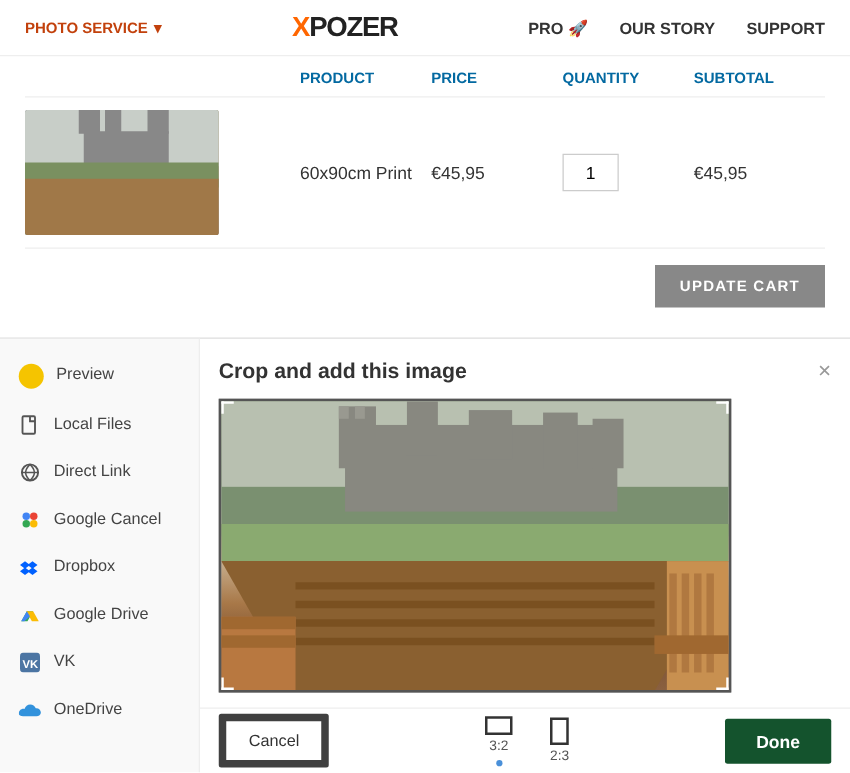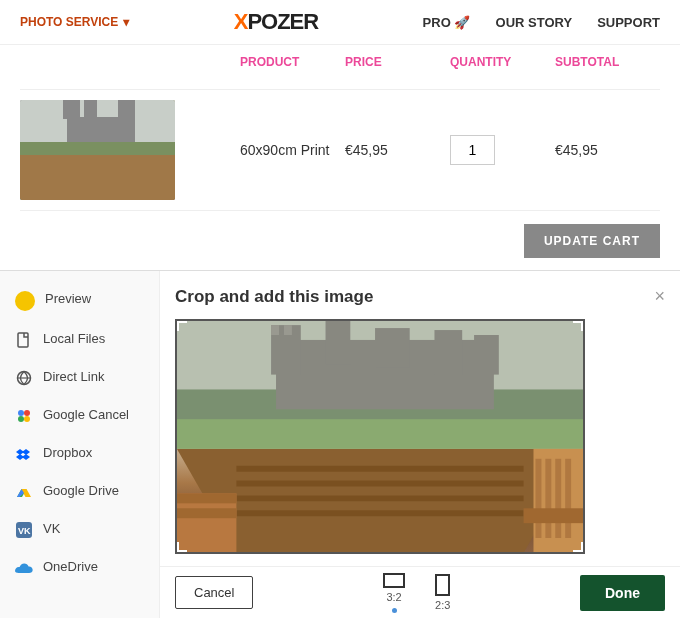--- a/index.html
+++ b/index.html
@@ -12,21 +12,21 @@
       height: 45px;
     }
     .header-left { display: flex; align-items: center; gap: 5px; font-size: 12px; color: #c2410c; font-weight: bold; }
     .header-logo { font-size: 22px; font-weight: 900; color: #222; letter-spacing: -1px; }
     .logo-x { color: #ff6600; }
     .header-nav { display: flex; gap: 25px; font-size: 13px; color: #333; font-weight: 600; }
     .nav-pro { display: flex; align-items: center; gap: 3px; }
 
     
     .cart-section { padding: 10px 20px 5px; }
-    .cart-header { display: grid; grid-template-columns: 220px 1fr 1fr 1fr 1fr; font-size: 12px; color: #ec4899; font-weight: 600; border-bottom: 1px solid #eee; padding-bottom: 20px; text-transform: uppercase; }
+    .cart-header { display: grid; grid-template-columns: 220px 1fr 1fr 1fr 1fr; font-size: 12px; color: #0369a1; font-weight: 600; border-bottom: 1px solid #eee; padding-bottom: 8px; text-transform: uppercase; }
     .cart-row { display: grid; grid-template-columns: 220px 1fr 1fr 1fr 1fr; align-items: center; padding: 10px 0; border-bottom: 1px solid #eee; }
     .product-thumb { width: 155px; height: 100px; background: #c8c8c8; overflow: hidden; border-radius: 2px; }
     .product-thumb-inner { width: 100%; height: 100%; background: linear-gradient(135deg, #8a8a8a 0%, #6d8a6d 40%, #a8956a 70%, #7a5a3a 100%); position: relative; }
     .qty-input { width: 45px; height: 30px; border: 1px solid #ccc; text-align: center; font-size: 14px; }
     .update-btn-wrap { display: flex; justify-content: flex-end; padding: 8px 20px 5px; }
     .update-btn { background: #888; color: #fff; border: none; padding: 10px 20px; font-size: 12px; font-weight: 700; letter-spacing: 1px; cursor: pointer; }
 
     
     .modal-overlay { position: absolute; top: 270px; left: 0; width: 680px; height: 348px; background: #fff; display: flex; border-top: 1px solid #ddd; }
 
@@ -59,21 +59,21 @@
     .crop-handle.br { bottom: 0; right: 0; border-left: none; border-top: none; }
 
     
     .modal-footer { display: flex; align-items: center; justify-content: space-between; padding: 10px 15px; border-top: 1px solid #eee; position: absolute; bottom: 0; left: 160px; right: 0; background: #fff; height: 52px; }
     .footer-left { display: flex; align-items: center; }
     .footer-center { display: flex; align-items: center; gap: 30px; }
     .ratio-option { display: flex; flex-direction: column; align-items: center; gap: 3px; cursor: pointer; }
     .ratio-icon { width: 22px; height: 15px; border: 2px solid #333; }
     .ratio-icon.tall { width: 15px; height: 22px; }
     .ratio-dot { width: 5px; height: 5px; border-radius: 50%; background: #4a90d9; margin-top: 2px; }
-    .cancel-btn { background: #fff; color: #333; border: 1px solid #404040; padding: 8px 18px; font-size: 13px; cursor: pointer; border-radius: 2px; }
+    .cancel-btn { background: #fff; color: #333; border: 6px solid #404040; padding: 8px 18px; font-size: 13px; cursor: pointer; border-radius: 2px; }
     .done-btn { background: #14532d; color: #fff; border: none; padding: 10px 25px; font-size: 14px; font-weight: 600; cursor: pointer; border-radius: 2px; }
 
     
     .scene { width: 100%; height: 100%; position: relative; }
     .sky { position: absolute; top: 0; left: 0; right: 0; height: 45%; background: #c8cec8; }
     .castle { position: absolute; top: 5%; left: 25%; width: 55%; height: 40%; }
     .castle-body { position: absolute; bottom: 0; left: 10%; width: 80%; height: 70%; background: #888; }
     .castle-tower1 { position: absolute; bottom: 65%; left: 5%; width: 20%; height: 50%; background: #888; }
     .castle-tower2 { position: absolute; bottom: 65%; left: 30%; width: 15%; height: 60%; background: #888; }
     .castle-tower3 { position: absolute; bottom: 65%; right: 10%; width: 20%; height: 50%; background: #888; }

